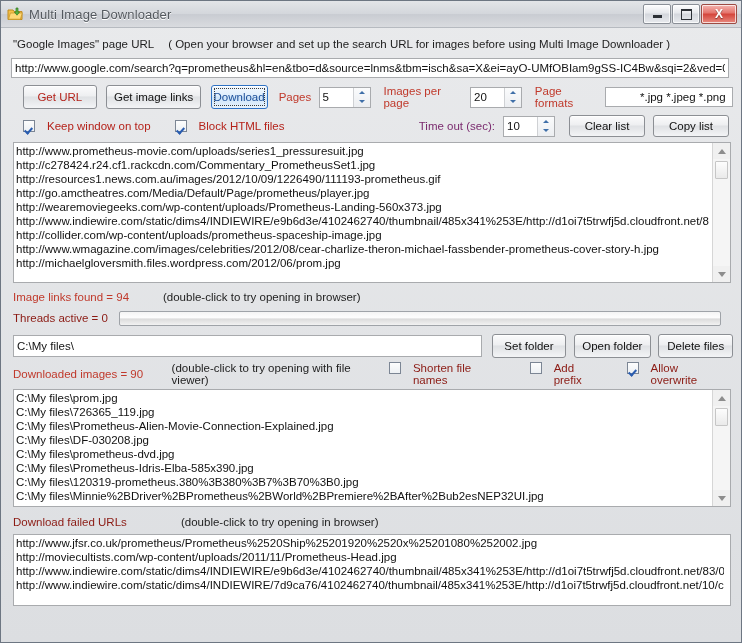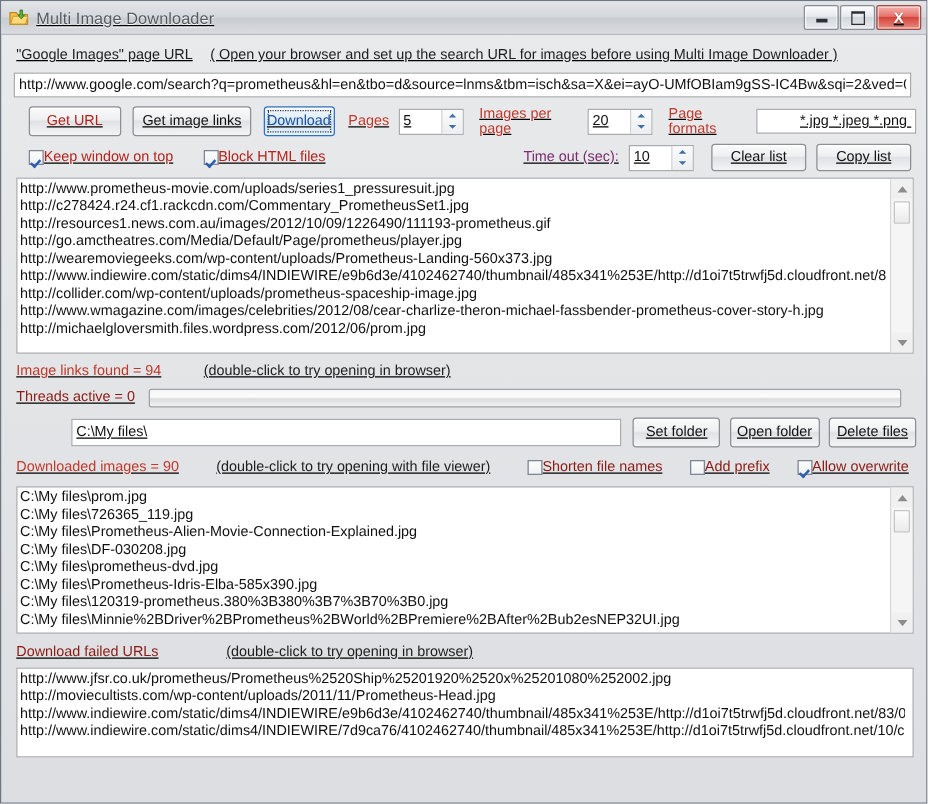--- a/index.html
+++ b/index.html
@@ -8,21 +8,20 @@
     font-family:"Liberation Sans", sans-serif;
     font-size:11px;
     background:#f0f0f0;
   }
   .window{
     width:742px;height:643px;box-sizing:border-box;
     background:linear-gradient(180deg,#e9eaec 0%,#dcdee1 100%);
     border:1px solid #6d7682;
     display:flex;flex-direction:column;
     position:relative;
-    text-decoration:underline;
   }
   
   .titlebar{
     height:26px;flex:0 0 26px;
     background:linear-gradient(180deg,#e3e5e8 0%,#d4d7dc 48%,#c9ccd2 52%,#d9dbdf 100%);
     border-bottom:1px solid #b6bac0;
     display:flex;align-items:center;
     padding:0 2px 0 6px;
     position:relative;
   }
@@ -114,21 +113,21 @@
   }
   .spin .arrows{
     width:16px;border-left:1px solid #cfd1d4;
     background:linear-gradient(180deg,#fafbfc 0%,#eceef1 100%);
     display:flex;flex-direction:column;
   }
   .spin .arrows div{flex:1;display:flex;align-items:center;justify-content:center;}
   .tri-up{width:0;height:0;border-left:3px solid transparent;border-right:3px solid transparent;border-bottom:3px solid #3f6fa8;}
   .tri-dn{width:0;height:0;border-left:3px solid transparent;border-right:3px solid transparent;border-top:3px solid #3f6fa8;}
 
-  .chk{display:inline-flex;align-items:flex-start;gap:0;cursor:default;}
+  .chk{display:inline-flex;align-items:flex-start;gap:12px;cursor:default;}
   .box{
     width:12px;height:12px;box-sizing:border-box;
     border:1px solid #7c8694;background:linear-gradient(180deg,#fdfdfd,#eef1f4);
     display:inline-flex;align-items:center;justify-content:center;
     position:relative;flex:0 0 12px;
   }
   .box.checked:after{
     content:"";position:absolute;
     left:2px;top:5px;width:3px;height:6px;
     border:solid #2a5db0;border-width:0 2px 2px 0;
@@ -327,21 +326,21 @@
     </div>
 
     
     <div class="status-row" style="margin-top:1px;">
       <span class="lbl lbl-darkred" style="width:106px;">Threads active = 0</span>
       <span class="progress" style="margin-right:12px;"></span>
     </div>
 
     
     <div class="folder-row">
-      <input class="txt" style="width: 478px; height: 22px; margin-left: 44px;" type="text" value="C:\My files\">
+      <input class="txt" style="width: 478px; height: 22px;" type="text" value="C:\My files\">
       <span style="width:10px;"></span>
       <span class="btn" style="width:76px;">Set folder</span>
       <span style="width:8px;"></span>
       <span class="btn" style="width:78px;">Open folder</span>
       <span style="width:8px;"></span>
       <span class="btn" style="width:76px;">Delete files</span>
     </div>
 
     
     <div class="opt-row">

